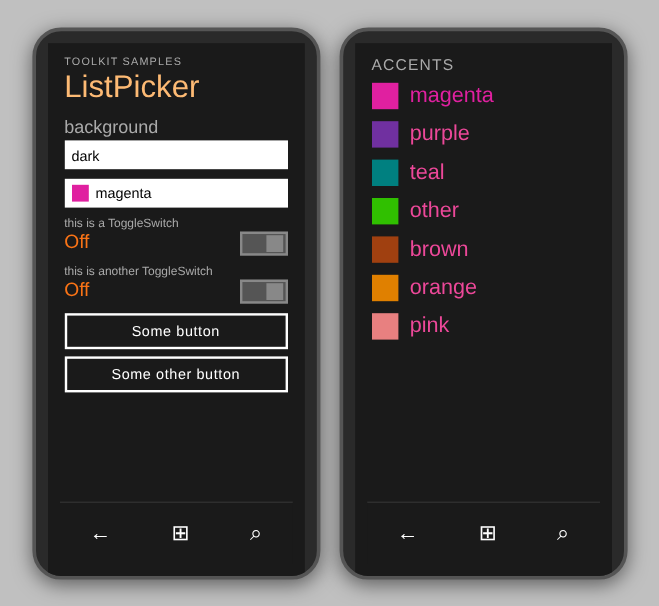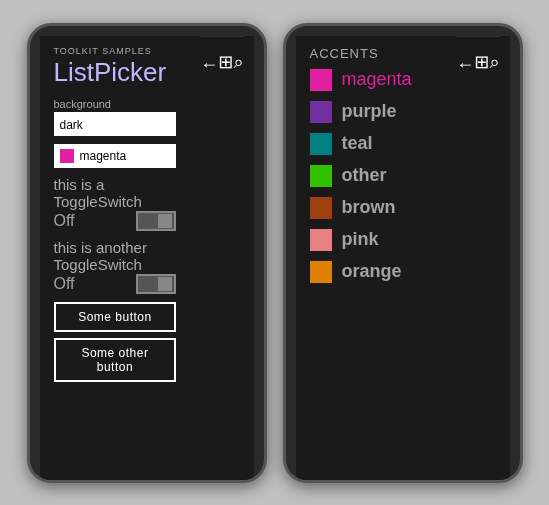--- a/index.html
+++ b/index.html
@@ -25,20 +25,21 @@
       overflow: hidden;
       position: relative;
       box-shadow: 0 4px 16px rgba(0,0,0,0.5);
     }
 
     .phone-screen {
       flex: 1;
       background: #1a1a1a;
       margin: 10px 10px 0 10px;
       display: flex;
+      flex-direction: column;
       overflow: hidden;
     }
 
     .phone-content {
       flex: 1;
       padding: 10px 14px;
       overflow: hidden;
     }
 
     .phone-nav {
@@ -62,27 +63,27 @@
       font-size: 9px;
       color: #aaa;
       letter-spacing: 1px;
       text-transform: uppercase;
       margin-bottom: 2px;
     }
 
     .title {
       font-size: 26px;
       font-weight: 300;
-      color: #c4b5fd;
+      color: #fdba74;
       margin-bottom: 12px;
       line-height: 1.1;
     }
 
     .field-label {
-      font-size: 11px;
+      font-size: 15px;
       color: #aaa;
       margin-bottom: 2px;
     }
 
     .field-input {
       background: #fff;
       color: #000;
       font-size: 12px;
       padding: 4px 6px;
       margin-bottom: 8px;
@@ -111,34 +112,34 @@
       width: 14px;
       height: 14px;
       flex-shrink: 0;
     }
 
     .toggle-row {
       margin-bottom: 8px;
     }
 
     .toggle-label {
-      font-size: 15px;
+      font-size: 10px;
       color: #aaa;
       margin-bottom: 1px;
     }
 
     .toggle-state-row {
       display: flex;
       align-items: center;
       justify-content: space-between;
     }
 
     .toggle-state {
       font-size: 16px;
-      color: #a3a3a3;
+      color: #f97316;
       font-weight: 300;
     }
 
     .toggle-switch {
       width: 40px;
       height: 20px;
       background: #555;
       border: 2px solid #888;
       display: flex;
       align-items: center;
@@ -184,22 +185,22 @@
     }
 
     .accent-block {
       width: 22px;
       height: 22px;
       flex-shrink: 0;
     }
 
     .accent-name {
       font-size: 18px;
-      font-weight: 700;
-      color: #a3a3a3;
+      font-weight: 400;
+      color: #ec4899;
     }
 
     .accent-name-color {
       font-size: 18px;
       font-weight: 300;
     }
   </style>
 </head>
 <body>
 
@@ -272,26 +273,26 @@
       </div>
       <div class="accent-item">
         <div class="accent-block" style="background:#30c000;"></div>
         <span class="accent-name">other</span>
       </div>
       <div class="accent-item">
         <div class="accent-block" style="background:#a04010;"></div>
         <span class="accent-name">brown</span>
       </div>
       <div class="accent-item">
+        <div class="accent-block" style="background:#e08000;"></div>
+        <span class="accent-name">orange</span>
+      </div>
+      <div class="accent-item">
         <div class="accent-block" style="background:#e88080;"></div>
         <span class="accent-name">pink</span>
-      </div>
-      <div class="accent-item">
-        <div class="accent-block" style="background:#e08000;"></div>
-        <span class="accent-name">orange</span>
       </div>
 
     </div>
     <div class="phone-nav">
       <span class="nav-icon">←</span>
       <span class="nav-icon">⊞</span>
       <span class="nav-icon">⌕</span>
     </div>
   </div>
 </div>

